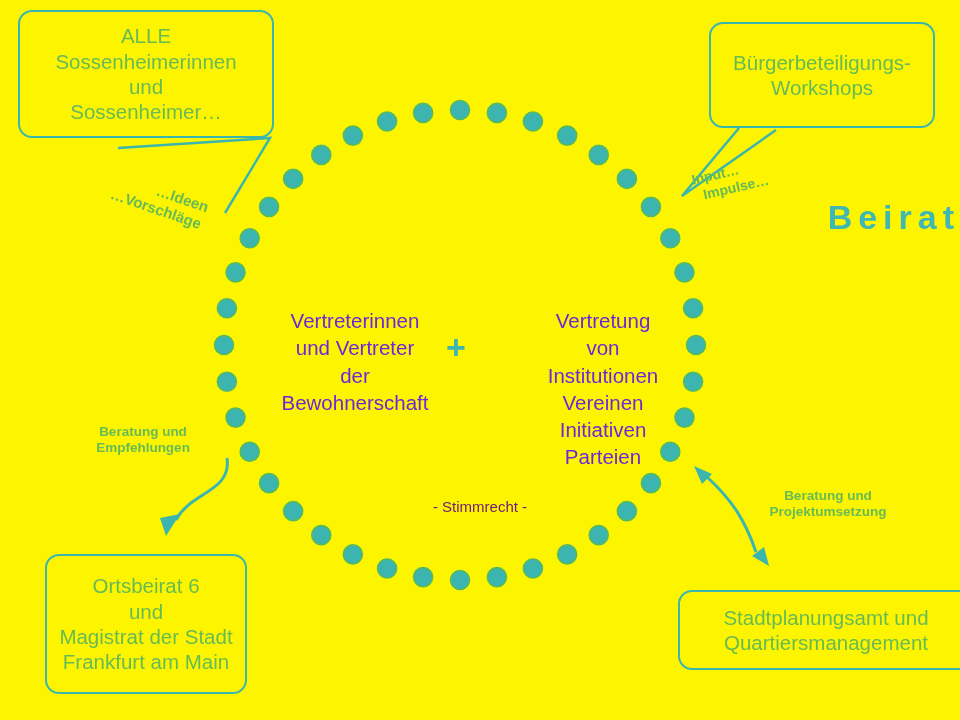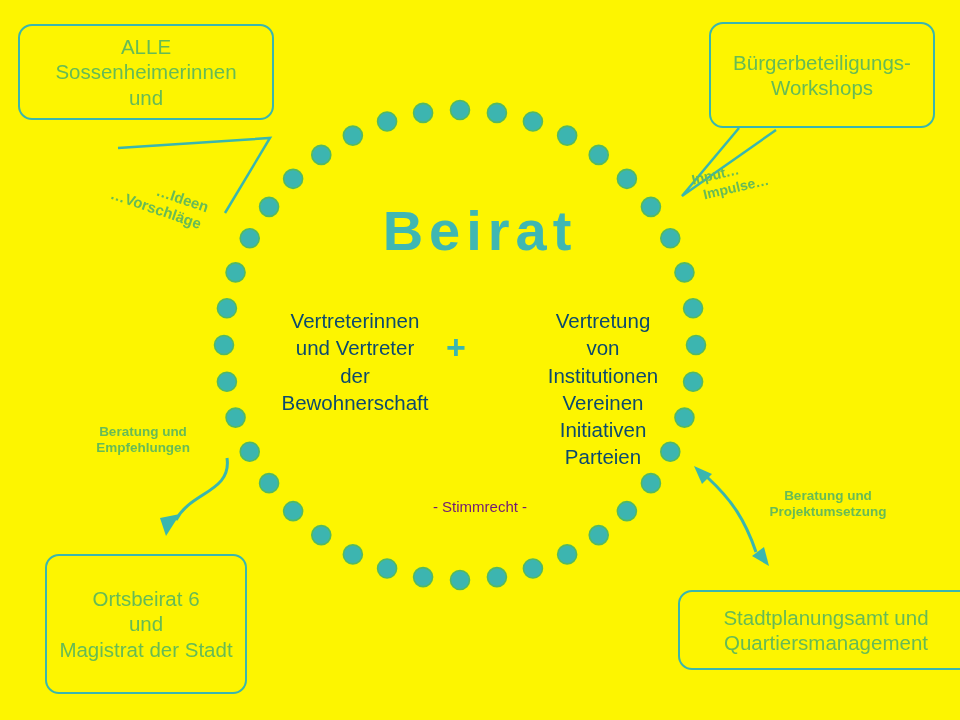--- a/index.html
+++ b/index.html
@@ -22,21 +22,21 @@
     line-height:1.24;
     display:flex;
     align-items:center;
     justify-content:center;
     z-index:6;
   }
   .bubble .btxt{display:block;width:100%;padding:4px 8px;}
   .bubble .ln{display:block;}
 
   
-  #bubble-citizens{left:18px;top:24px;width:256px;height:96px;font-size:20.5px;}
+  #bubble-citizens{left:18px;top:10px;width:256px;height:128px;font-size:20.5px;}
   
   #bubble-workshops{left:709px;top:22px;width:226px;height:106px;font-size:20.5px;}
   
   #box-ortsbeirat{left:45px;top:554px;width:202px;height:140px;font-size:20.5px;}
   
   #box-stadtplanung{left:638px;top:590px;width:296px;height:80px;font-size:20.5px;margin-left:40px;}
 
   .tail{position:absolute;z-index:5;overflow:visible;}
 
   .tag{
@@ -54,29 +54,29 @@
   #tag-input .l1{display:block;}
   #tag-input .l2{display:block;margin-left:8px;}
   #tag-beratung-links{left:78px;top:424px;font-size:13.5px;text-align:center;width:130px;}
   #tag-beratung-rechts{left:748px;top:488px;font-size:13.5px;text-align:center;width:160px;}
 
   #ring{position:absolute;left:0;top:0;width:960px;height:720px;z-index:1;}
   .dot{fill:#3cb5b0;stroke:#55b95f;stroke-width:1.6;}
 
   #title-beirat{
     position:absolute;left:0;top:198px;width:960px;
-    text-align:center;
-    font-size:56px;font-weight:bold;
+    text-align:right;
+    font-size:34px;font-weight:bold;
     color:#3fb7b2;
     letter-spacing:6px;
     z-index:4;
   }
   .col{
     position:absolute;
-    color:#0c4a6e;
+    color:#6d28d9;
     font-size:20.5px;
     line-height:1.33;
     text-align:center;
     z-index:4;
   }
   #col-left{left:265px;top:307px;width:180px;}
   #col-right{left:513px;top:307px;width:180px;}
   .plus{
     position:absolute;left:446px;top:330px;
     font-size:34px;font-weight:bold;color:#3bb6b0;
@@ -173,35 +173,37 @@
     <path class="arrowpath" d="M 707,477 C 732,500 745,520 756,552"></path>
     <polygon class="arrowhead" points="694,466 712,474 702,484"></polygon>
     <polygon class="arrowhead" points="769,566 752,556 764,547"></polygon>
   </svg>
 
   <div class="bubble" id="bubble-citizens">
     <span class="btxt">
       <span class="ln">ALLE</span>
       <span class="ln">Sossenheimerinnen</span>
       <span class="ln">und</span>
+      <span class="ln">Sossenheimer…</span>
     </span>
   </div>
 
   <div class="bubble" id="bubble-workshops">
     <span class="btxt">
       <span class="ln">Bürgerbeteiligungs-</span>
       <span class="ln">Workshops</span>
     </span>
   </div>
 
   <div class="bubble" id="box-ortsbeirat">
     <span class="btxt">
       <span class="ln">Ortsbeirat 6</span>
       <span class="ln">und</span>
       <span class="ln">Magistrat der Stadt</span>
+      <span class="ln">Frankfurt am Main</span>
     </span>
   </div>
 
   <div class="bubble" id="box-stadtplanung">
     <span class="btxt">
       <span class="ln">Stadtplanungsamt und</span>
       <span class="ln">Quartiersmanagement</span>
     </span>
   </div>
 

